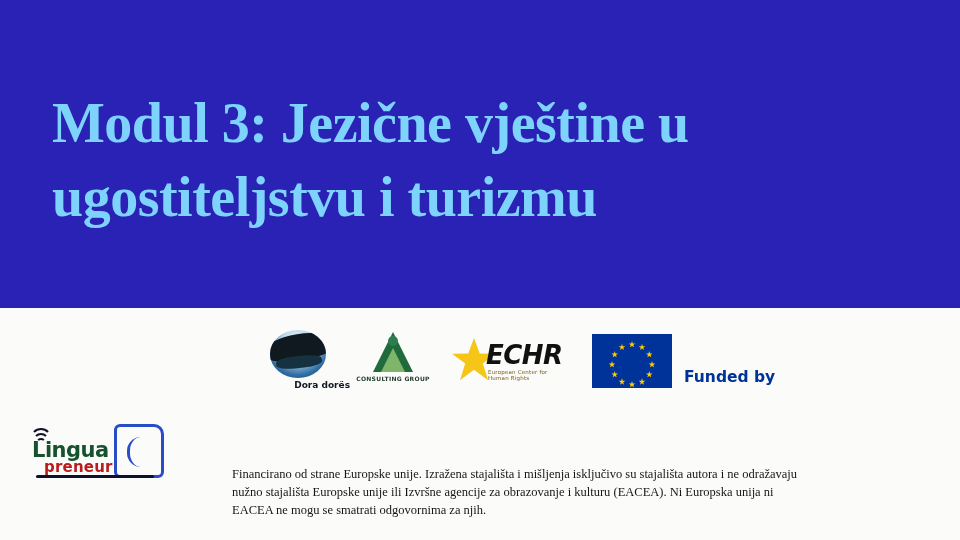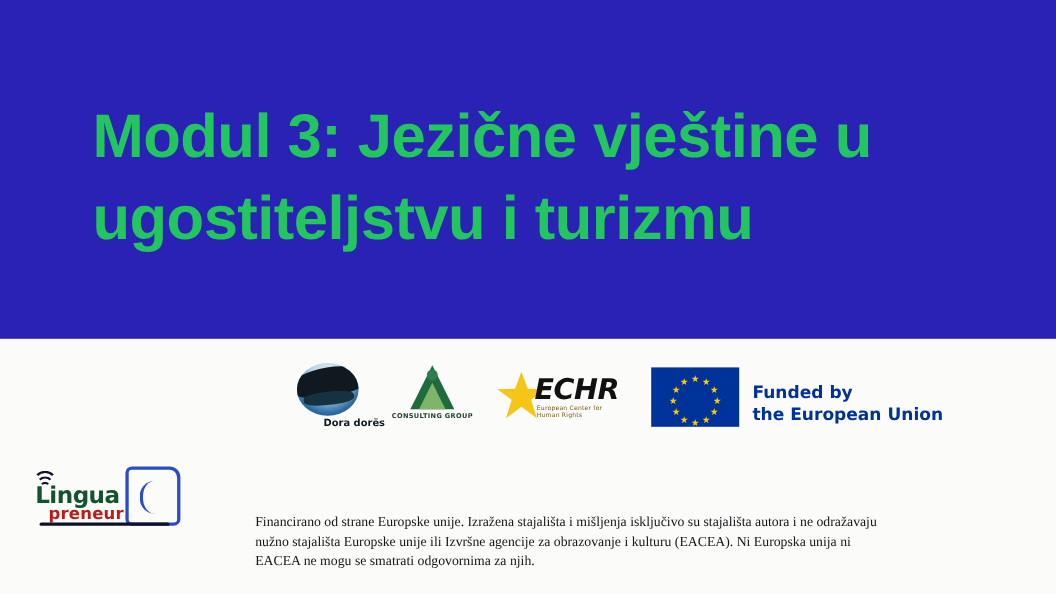--- a/index.html
+++ b/index.html
@@ -23,27 +23,27 @@
   .title-area {
     position: absolute;
     left: 0;
     top: 0;
     width: 960px;
     height: 308px;
     display: flex;
     align-items: center;
   }
   .title {
-    color: #22c55e;
-    font-family: Liberation Sans, sans-serif;
+    color: #7dd3fc;
+    font-family: Liberation Serif, serif;
     font-weight: bold;
     font-size: 56px;
     line-height: 1.32;
     letter-spacing: -0.5px;
-    padding: 0 84px;
+    padding: 0 52px;
     margin: 0;
     margin-top: 14px;
   }
   .footer-band {
     position: absolute;
     left: 0;
     top: 308px;
     width: 960px;
     height: 232px;
     background: #fbfbfa;
@@ -349,21 +349,20 @@
           <div class="eu-star" style="left:26.5px; top:44.3px;"></div>
           <div class="eu-star" style="left:36.5px; top:47px;"></div>
           <div class="eu-star" style="left:46.5px; top:44.3px;"></div>
           <div class="eu-star" style="left:53.8px; top:37px;"></div>
           <div class="eu-star" style="left:56.5px; top:27px;"></div>
           <div class="eu-star" style="left:53.8px; top:17px;"></div>
           <div class="eu-star" style="left:46.5px; top:9.7px;"></div>
         </div>
         <div class="eu-text">
           <div>Funded by</div>
-          <div>the European Union</div>
         </div>
       </div>
 
     </div>
 
     <div class="lingua">
       <div class="lingua-wifi">
         <span class="w1"></span>
         <span class="w2"></span>
         <span class="w3"></span>

